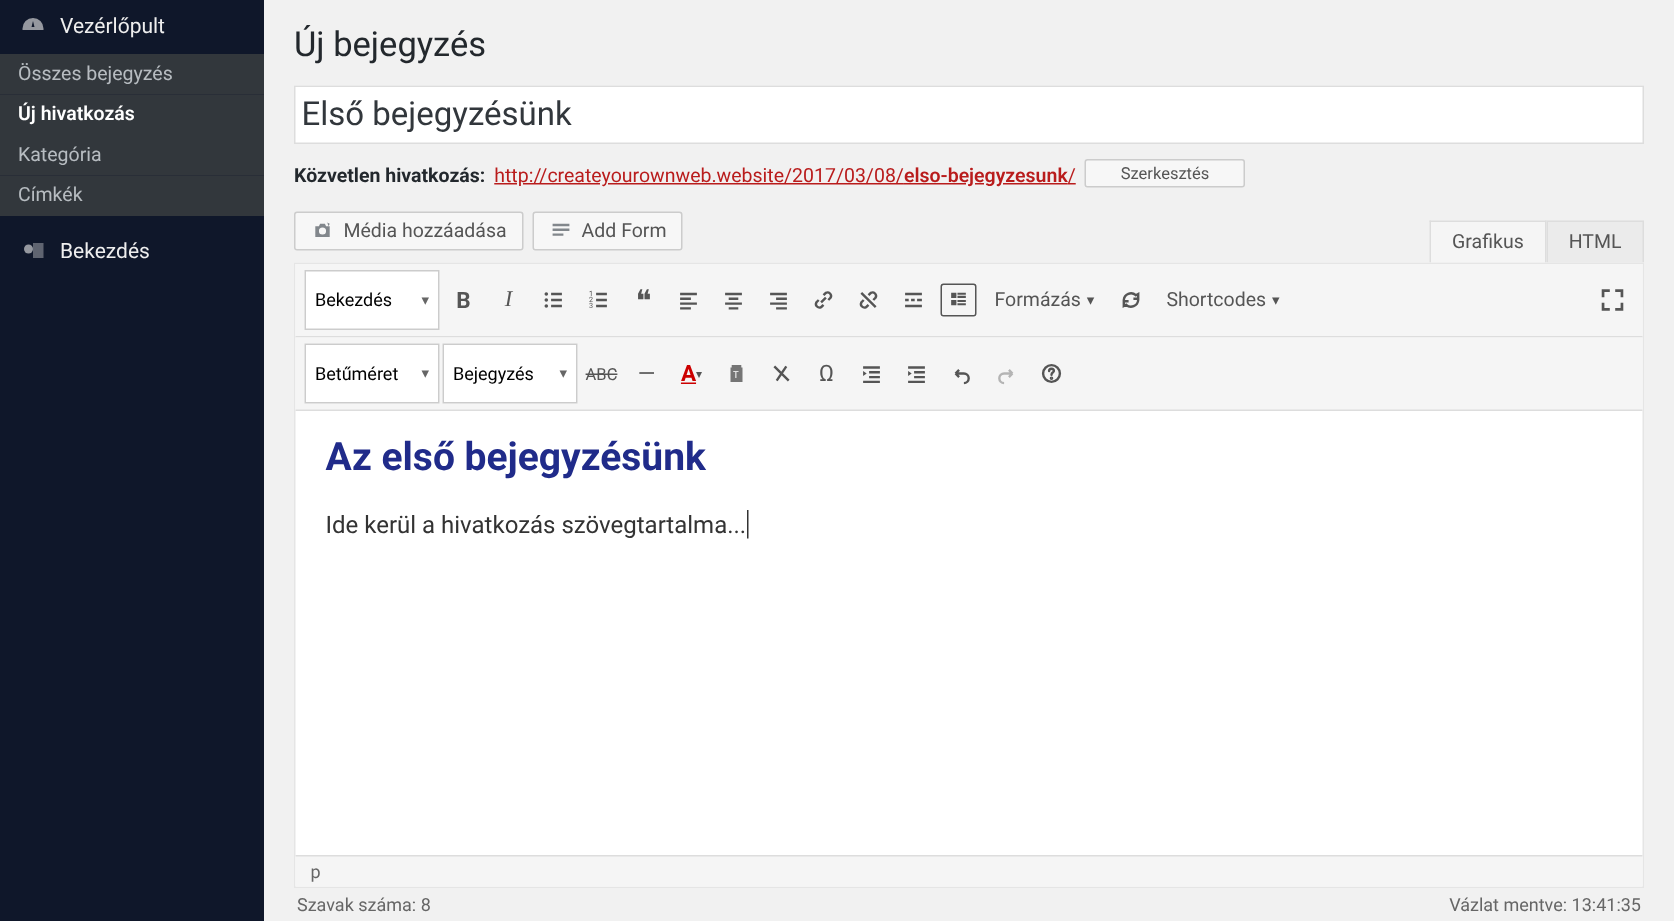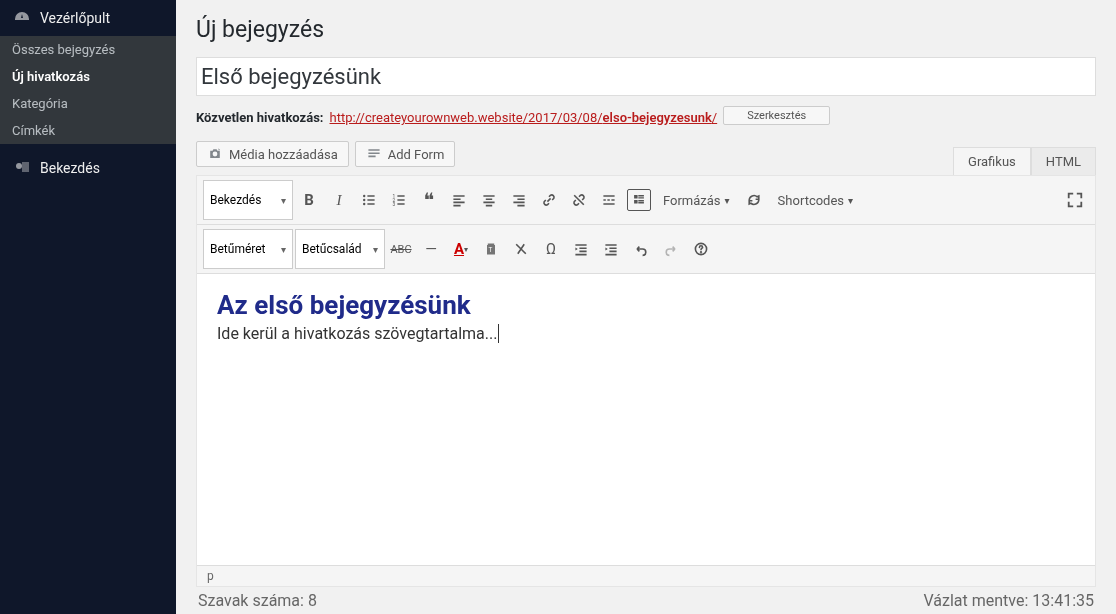--- a/index.html
+++ b/index.html
@@ -27,25 +27,25 @@
 .tab{padding:6px 14px;font-size:13px;border:1px solid #ddd;background:#ebebeb;color:#555;cursor:pointer}
 .tab.active{background:#f5f5f5;border-bottom-color:#f5f5f5;color:#555}
 .toolbar{background:#f5f5f5;border-bottom:1px solid #ddd;padding:4px 6px;display:flex;align-items:center;gap:2px;flex-wrap:wrap}
 .tb-sel{height:40px;border:1px solid #ccc;background:#fff;font-size:12px;padding:0 20px 0 6px;display:flex;align-items:center;position:relative;cursor:pointer;min-width:90px}
 .tb-sel::after{content:'▾';position:absolute;right:6px;font-size:10px;color:#666}
 .tb-btn{width:28px;height:28px;display:flex;align-items:center;justify-content:center;cursor:pointer;color:#555;border-radius:2px;font-size:15px}
 .tb-btn.boxed{border:1px solid #555;width:24px;height:22px;margin:0 2px}
 .tb-drop{padding:0 8px;font-size:13px;color:#555;cursor:pointer;display:flex;align-items:center;gap:4px}
 .flex1{flex:1}
 .content{flex:1;padding:16px 20px;font-family:Georgia,serif;overflow:auto}
-.content h2{color:#202b8a;font-size:26px;font-weight:bold;margin-bottom:4px}
+.content h2{color:#202b8a;font-size:26px;font-weight:bold;margin-bottom:20px}
 .content p{font-size:16px;color:#333}
 .cursor{border-right:1px solid #333;padding-right:1px}
 .statusbar{border-top:1px solid #ddd;background:#f5f5f5;padding:3px 10px;font-size:12px;color:#666}
-.bottom-bar{display:flex;justify-content:space-between;font-size:16px;color:#666;padding:4px 2px}
+.bottom-bar{display:flex;justify-content:space-between;font-size:12px;color:#666;padding:4px 2px}
 svg{display:block}
 .txt-red-underline{color:#cc0000;text-decoration:underline;text-decoration-color:#cc0000;font-weight:bold}
 </style>
 </head>
 <body>
 
 <div class="sidebar">
   <div class="side-item">
     <span class="side-ico">
         <svg width="20" height="20" viewBox="0 0 20 20" fill="currentColor">
@@ -181,21 +181,21 @@
       <div class="flex1"></div>
       <div class="tb-btn">
           <svg width="18" height="18" viewBox="0 0 20 20" fill="none" stroke="currentColor" stroke-width="2">
             <path d="M3 8V3h5M17 8V3h-5M3 12v5h5M17 12v5h-5"></path>
           </svg>
         </div>
     </div>
 
     <div class="toolbar">
       <div class="tb-sel">Betűméret</div>
-      <div class="tb-sel">Betűcsalád</div>
+      <div class="tb-sel">Bejegyzés</div>
       <div class="tb-btn" style="font-size:11px">
           <s>ABC</s>
         </div>
       <div class="tb-btn">—</div>
       <div class="tb-btn">
           <span class="txt-red-underline">A</span> 
           <span style="font-size:8px">▾</span>
         </div>
       <div class="tb-btn">
           <svg width="16" height="16" viewBox="0 0 20 20" fill="currentColor">

